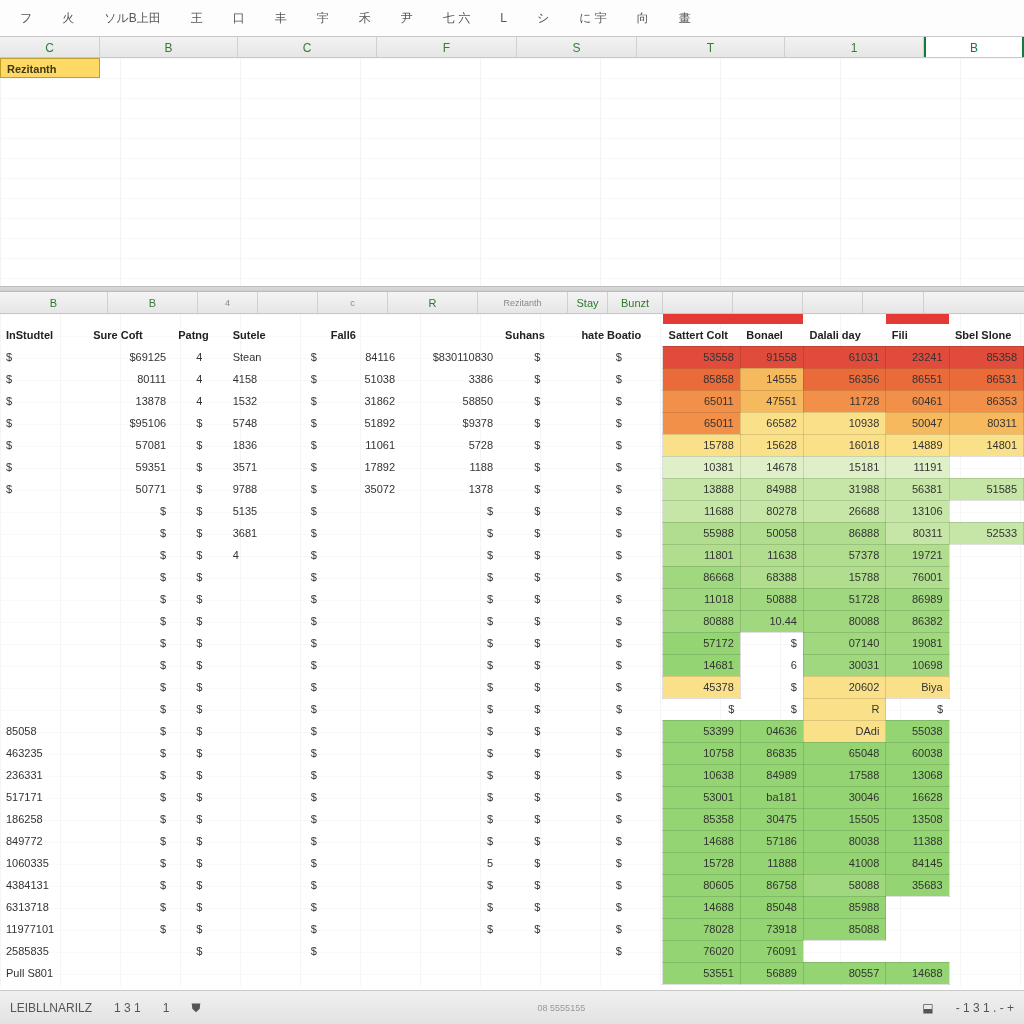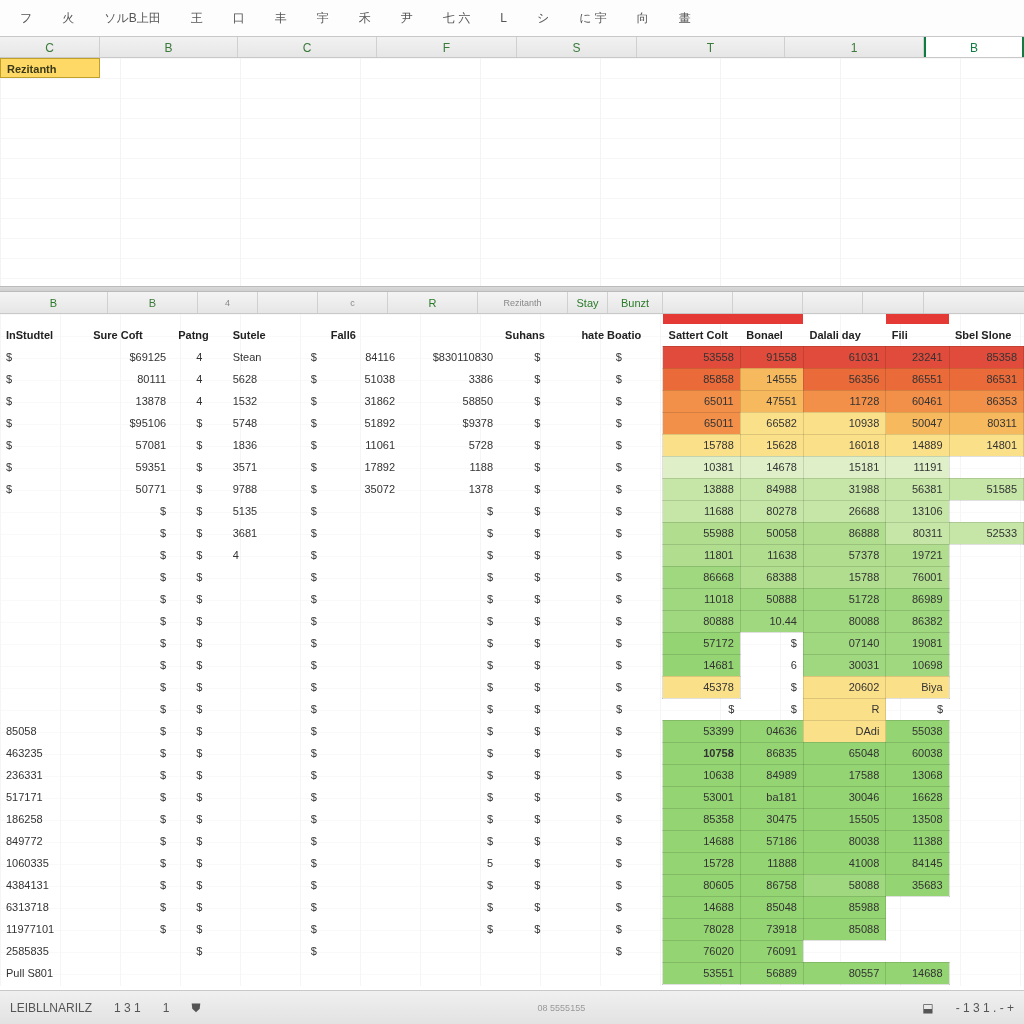--- a/index.html
+++ b/index.html
@@ -224,21 +224,21 @@
           <td style="width: 58px; background: rgb(225, 75, 59); border: 1px solid rgba(0, 0, 0, 0.12); font-weight: 500;">53558</td>
           <td style="width: 58px; background: rgb(225, 75, 59); border: 1px solid rgba(0, 0, 0, 0.12); font-weight: 500;">91558</td>
           <td style="width: 58px; background: rgb(225, 75, 59); border: 1px solid rgba(0, 0, 0, 0.12); font-weight: 500;">61031</td>
           <td style="width: 58px; background: rgb(225, 75, 59); border: 1px solid rgba(0, 0, 0, 0.12); font-weight: 500;">23241</td>
           <td style="width: 58px; background: rgb(225, 75, 59); border: 1px solid rgba(0, 0, 0, 0.12); font-weight: 500;">85358</td>
         </tr>
         <tr>
           <td class="left" style="width: 80px;">$</td>
           <td style="width: 78px;">80111</td>
           <td class="center" style="width: 50px;">4</td>
-          <td class="left" style="width: 70px;">5628</td>
+          <td class="left" style="width: 70px;">4158</td>
           <td class="center" style="width: 20px;">$</td>
           <td style="width: 70px;">51038</td>
           <td style="width: 90px;">3386</td>
           <td class="center" style="width: 70px;">$</td>
           <td class="center" style="width: 80px;">$</td>
           <td style="width: 58px; background: rgb(234, 106, 58); border: 1px solid rgba(0, 0, 0, 0.12); font-weight: 500;">85858</td>
           <td style="width: 58px; background: rgb(247, 185, 94); border: 1px solid rgba(0, 0, 0, 0.12); font-weight: 500;">14555</td>
           <td style="width: 58px; background: rgb(234, 106, 58); border: 1px solid rgba(0, 0, 0, 0.12); font-weight: 500;">56356</td>
           <td style="width: 58px; background: rgb(234, 106, 58); border: 1px solid rgba(0, 0, 0, 0.12); font-weight: 500;">86551</td>
           <td style="width: 58px; background: rgb(234, 106, 58); border: 1px solid rgba(0, 0, 0, 0.12); font-weight: 500;">86531</td>
@@ -502,21 +502,21 @@
         <tr>
           <td class="left" style="width: 80px;">463235</td>
           <td style="width: 78px;">$</td>
           <td class="center" style="width: 50px;">$</td>
           <td class="left" style="width: 70px;"></td>
           <td class="center" style="width: 20px;">$</td>
           <td style="width: 70px;"></td>
           <td style="width: 90px;">$</td>
           <td class="center" style="width: 70px;">$</td>
           <td class="center" style="width: 80px;">$</td>
-          <td style="width: 58px; background: rgb(148, 212, 115); border: 1px solid rgba(0, 0, 0, 0.12); font-weight: 700;">10758</td>
+          <td style="width: 58px; background: rgb(148, 212, 115); border: 1px solid rgba(0, 0, 0, 0.12); font-weight: 400;">10758</td>
           <td style="width: 58px; background: rgb(148, 212, 115); border: 1px solid rgba(0, 0, 0, 0.12); font-weight: 500;">86835</td>
           <td style="width: 58px; background: rgb(148, 212, 115); border: 1px solid rgba(0, 0, 0, 0.12); font-weight: 500;">65048</td>
           <td style="width: 58px; background: rgb(148, 212, 115); border: 1px solid rgba(0, 0, 0, 0.12); font-weight: 500;">60038</td>
           <td style="width: 58px;"></td>
         </tr>
         <tr>
           <td class="left" style="width: 80px;">236331</td>
           <td style="width: 78px;">$</td>
           <td class="center" style="width: 50px;">$</td>
           <td class="left" style="width: 70px;"></td>

